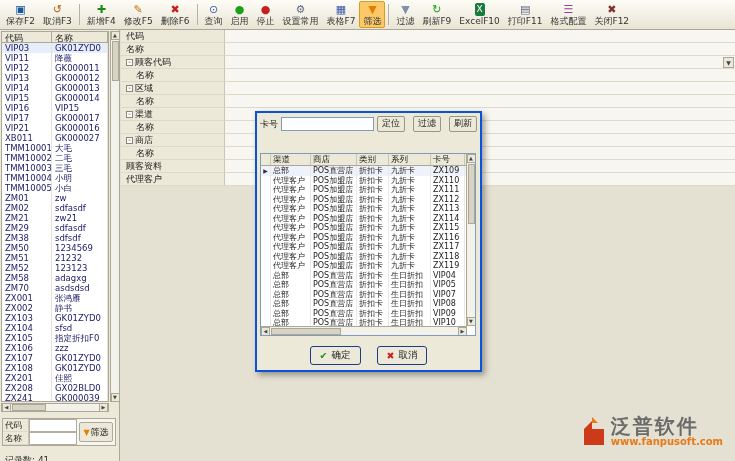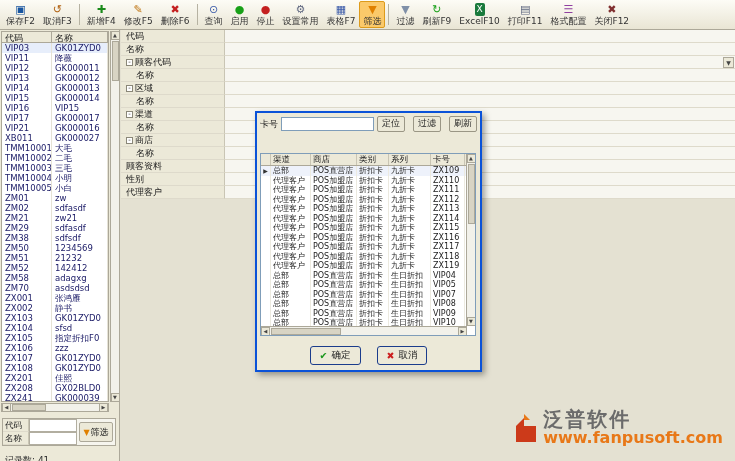--- a/index.html
+++ b/index.html
@@ -133,21 +133,21 @@
   .okbtn,.cancelbtn{
     display:flex; align-items:center; gap:4px; font-size:9.5px; padding:0 9px; height:19px;
     background:#ece9d8; border:1px solid #1a3c8c; border-radius:3px; cursor:pointer;
   }
   .okglyph{ color:#18951a; font-weight:bold; } .cxglyph{ color:#cc2020; font-weight:bold; }
 
   
   .watermark{ position:absolute; right:12px; bottom:14px; display:flex; align-items:center; gap:4px; z-index:3; }
   .wmtext{ display:flex; flex-direction:column; line-height:1.05; }
   .brand{ font-size:20px; font-weight:bold; color:#6b6b6b; letter-spacing:2px; }
-  .url{ font-size:16px; font-weight:bold; color:#e87818; }
+  .url{ font-size:10px; font-weight:bold; color:#e87818; }
 </style>
 </head>
 <body>
 
 <div class="toolbar">
     <div class="tbtn">
       <span class="ticon" style="color: rgb(24, 85, 160);">▣</span>
       <span class="tlabel">保存F2</span>
     </div>
     <div class="tbtn">
@@ -309,21 +309,21 @@
         <div class="lrow">
           <div>ZM50</div>
           <div>1234569</div>
         </div>
         <div class="lrow">
           <div>ZM51</div>
           <div>21232</div>
         </div>
         <div class="lrow">
           <div>ZM52</div>
-          <div>142412</div>
+          <div>123123</div>
         </div>
         <div class="lrow">
           <div>ZM58</div>
           <div>adagxg</div>
         </div>
         <div class="lrow">
           <div>ZM70</div>
           <div>asdsdsd</div>
         </div>
         <div class="lrow">
@@ -467,26 +467,20 @@
         <div class="flabel indent">
           <span>名称</span>
         </div>
         <div class="fvalue"></div>
       </div>
     </div>
   <div>
       <div class="frow">
         <div class="flabel">
           <span>顾客资料</span>
-        </div>
-        <div class="fvalue"></div>
-      </div>
-      <div class="frow">
-        <div class="flabel">
-          <span>性别</span>
         </div>
         <div class="fvalue"></div>
       </div>
       <div class="frow">
         <div class="flabel">
           <span>代理客户</span>
         </div>
         <div class="fvalue"></div>
       </div>
     </div>

